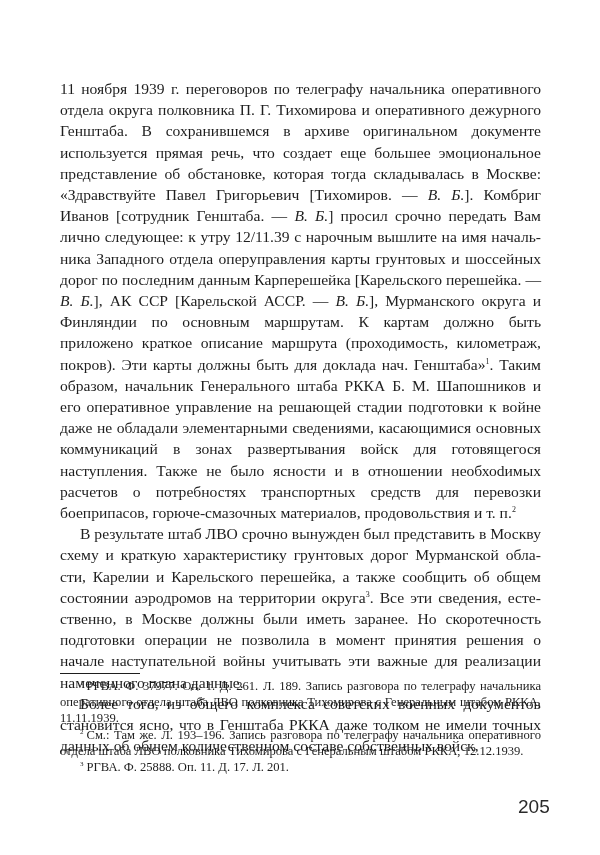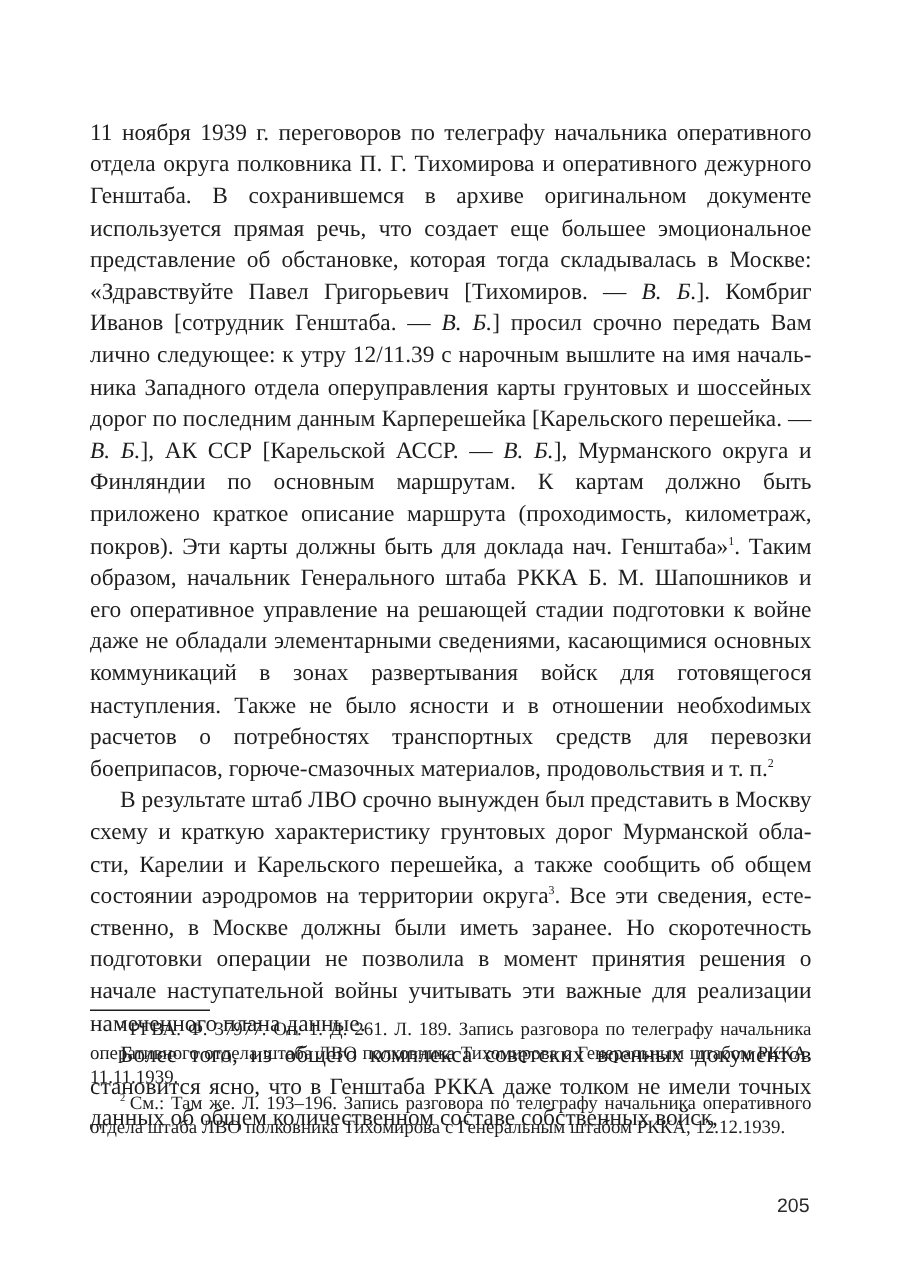--- a/index.html
+++ b/index.html
@@ -62,33 +62,34 @@
     .footnotes sup {
       font-size: 7px;
       vertical-align: 5px;
       margin-right: 3px;
     }
     .page-number {
       position: absolute;
       left: 518px;
       top: 796px;
       font-family: "Liberation Sans", "DejaVu Sans", sans-serif;
-      font-size: 13px;
+      font-size: 19px;
       color: #2a2a2a;
     }
   </style>
 </head>
 <body>
 
 <div class="page body-text">
   <p><span>11 ноября 1939 г. переговоров по телеграфу начальника оперативного отдела округа полковника П. Г. Тихомирова и оперативного дежур­ного Генштаба. В сохранившемся в архиве оригинальном документе используется прямая речь, что создает еще большее эмоциональное представление об обстановке, которая тогда складывалась в Москве: «Здравствуйте Павел Григорьевич [Тихомиров. — </span><i>В. Б.</i><span>]. Комбриг Иванов [сотрудник Генштаба. — </span><i>В. Б.</i><span>] просил срочно передать Вам лично следующее: к утру 12/11.39 с нарочным вышлите на имя началь­ника Западного отдела оперуправления карты грунтовых и шоссей­ных дорог по последним данным Карперешейка [Карельского пере­шейка. — </span><i>В. Б.</i><span>], АК ССР [Карельской АССР. — </span><i>В. Б.</i><span>], Мурманского округа и Финляндии по основным маршрутам. К картам должно быть приложено краткое описание маршрута (проходимость, километраж, покров). Эти карты должны быть для доклада нач. Генштаба»</span><sup>1</sup><span>. Таким образом, начальник Генерального штаба РККА Б. М. Шапошни­ков и его оперативное управление на решающей стадии подготовки к войне даже не обладали элементарными сведениями, касающимися основных коммуникаций в зонах развертывания войск для готовя­щегося наступления. Также не было ясности и в отношении необхо­dимых расчетов о потребностях транспортных средств для перевозки боеприпасов, горюче-смазочных материалов, продовольствия и т. п.</span><sup>2</sup></p>
   <p class="indent"><span>В результате штаб ЛВО срочно вынужден был представить в Москву схему и краткую характеристику грунтовых дорог Мурманской обла­сти, Карелии и Карельского перешейка, а также сообщить об общем состоянии аэродромов на территории округа</span><sup>3</sup><span>. Все эти сведения, есте­ственно, в Москве должны были иметь заранее. Но скоротечность подготовки операции не позволила в момент принятия решения о начале наступательной войны учитывать эти важные для реализации намеченного плана данные.</span></p>
   <p class="indent"><span>Более того, из общего комплекса советских военных документов становится ясно, что в Генштаба РККА даже толком не имели точ­ных данных об общем количественном составе собственных войск,</span></p>
 </div>
 
 <div class="fn-rule"></div>
 
 <div class="footnotes">
   <p><sup>1</sup><span>РГВА. Ф. 37977. Оп. 1. Д. 261. Л. 189. Запись разговора по телеграфу начальника оперативного отдела штаба ЛВО полковника Тихомирова с Генеральным штабом РККА, 11.11.1939.</span></p>
   <p><sup>2</sup><span>См.: Там же. Л. 193–196. Запись разговора по телеграфу начальника опера­тивного отдела штаба ЛВО полковника Тихомирова с Генеральным штабом РККА, 12.12.1939.</span></p>
+  <p><sup>3</sup><span>РГВА. Ф. 25888. Оп. 11. Д. 17. Л. 201.</span></p>
 </div>
 
 <div class="page-number">205</div>
 
 </body></html>

